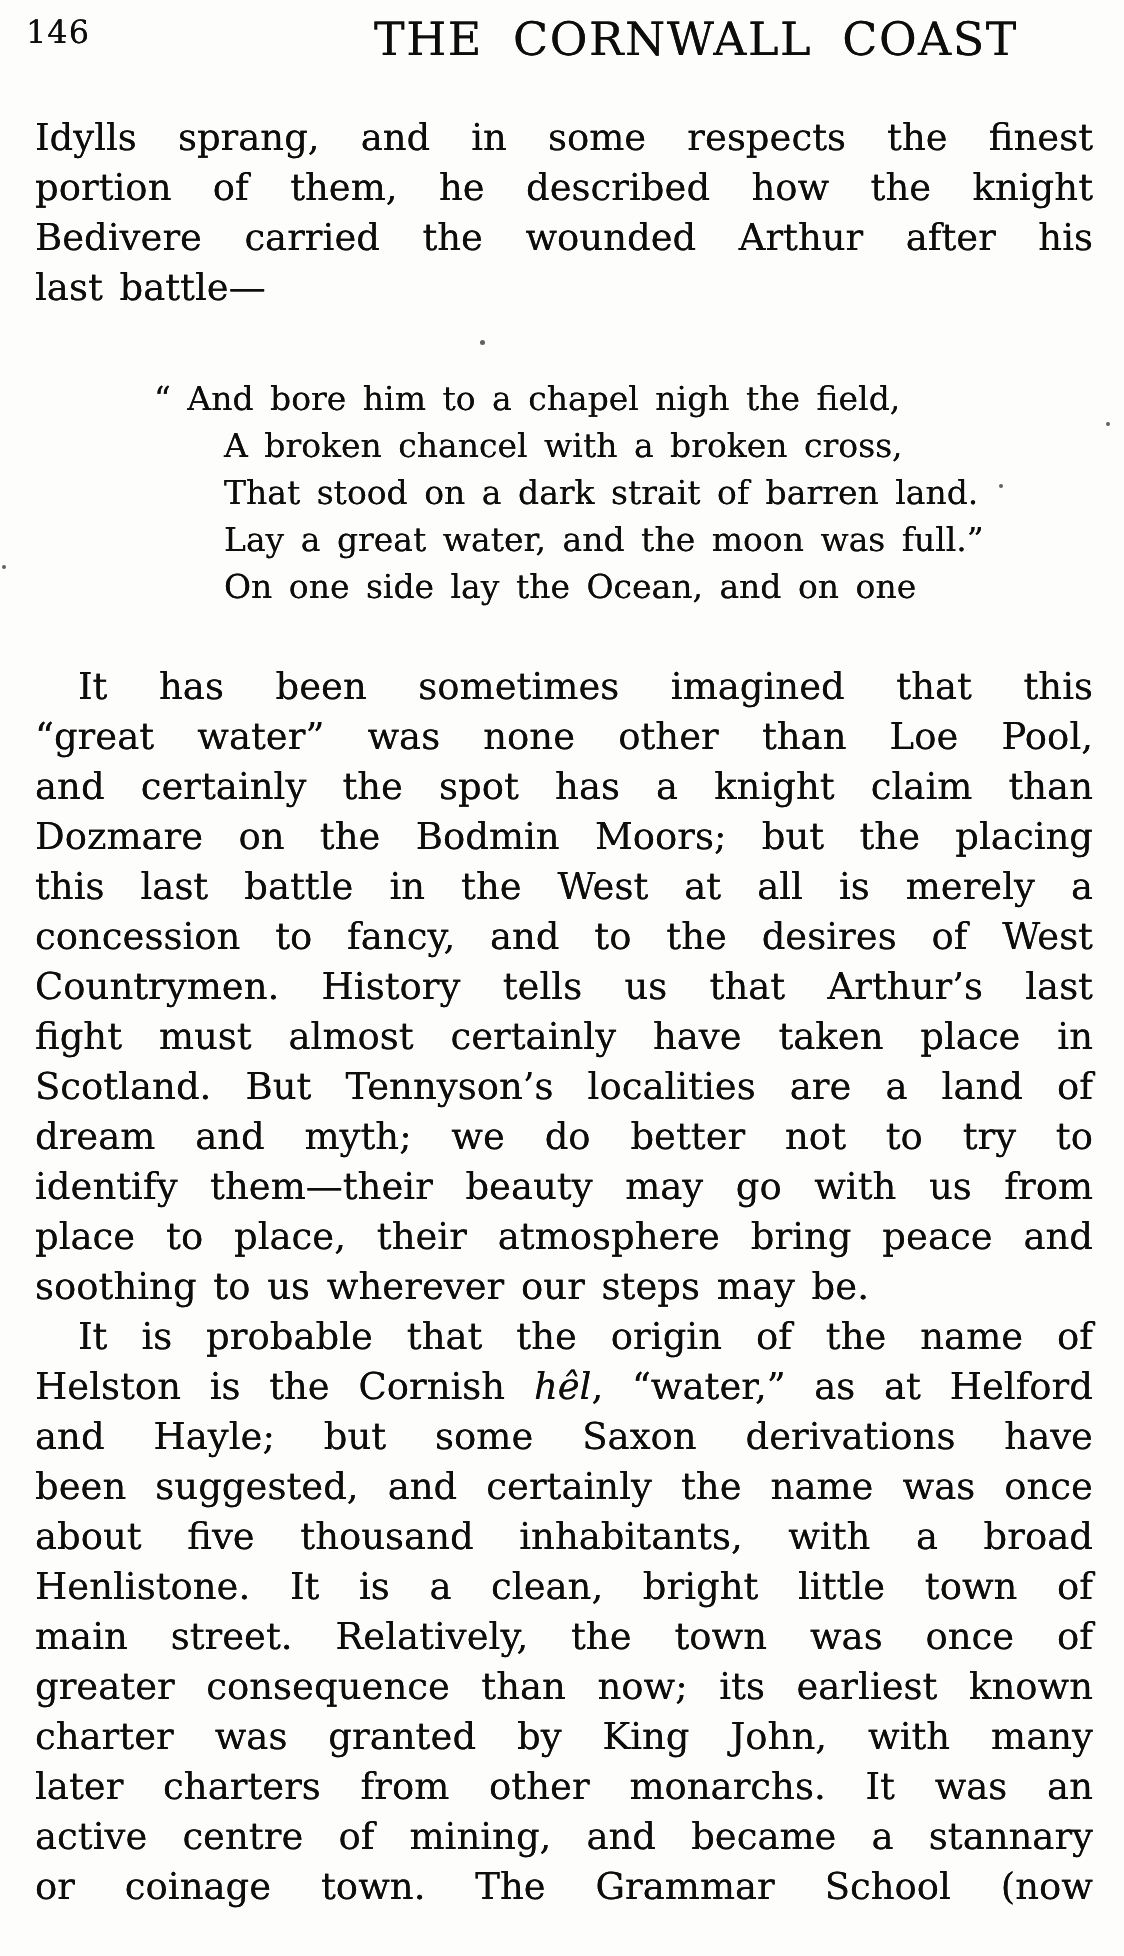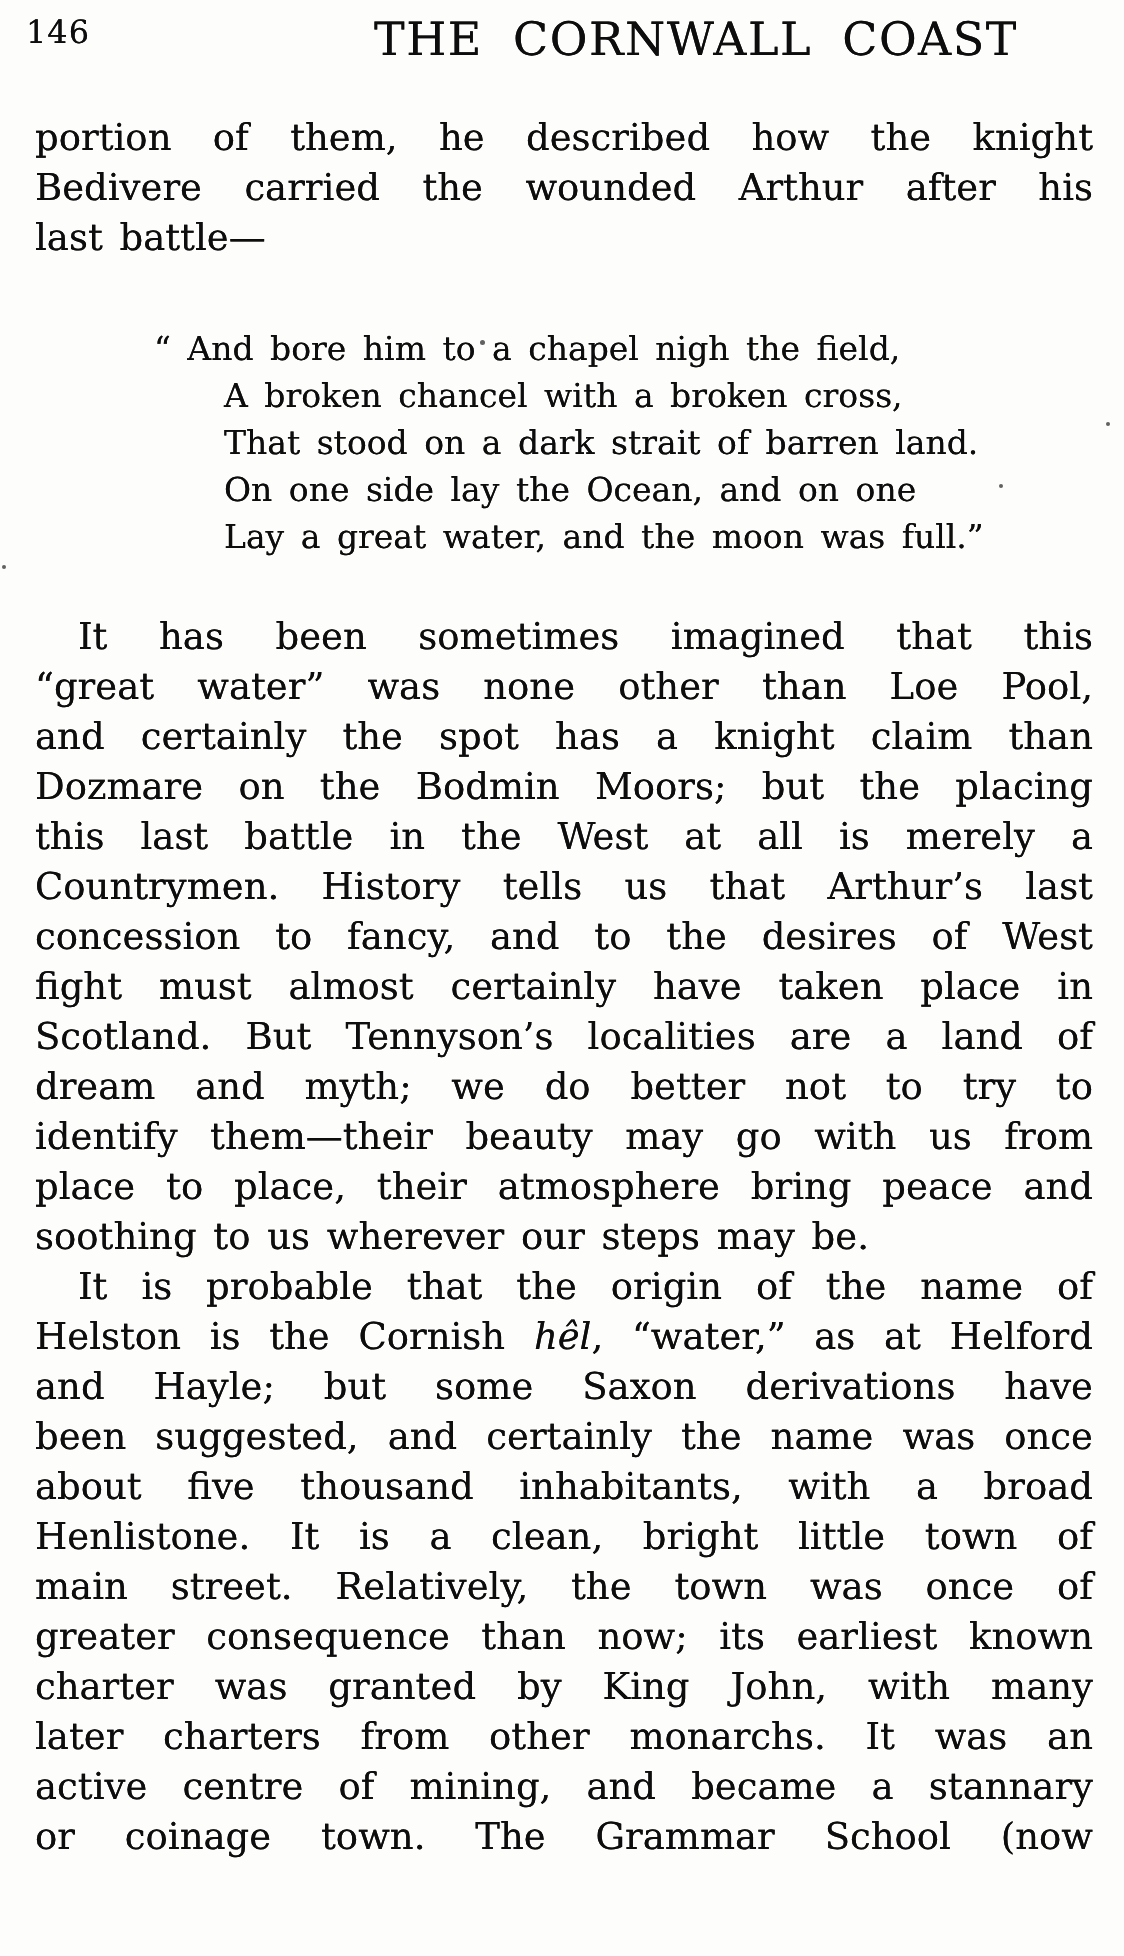--- a/index.html
+++ b/index.html
@@ -51,41 +51,42 @@
 </style>
 </head>
 <body>
 
 <div class="folio ink">146</div>
 <div class="running-title ink">THE CORNWALL COAST</div>
 
 <div class="text-block ink">
 
   <div class="para">
+    <span class="line">Idylls sprang, and in some respects the finest</span>
     <span class="line">portion of them, he described how the knight</span>
     <span class="line">Bedivere carried the wounded Arthur after his</span>
     <span class="line flush">last battle—</span>
   </div>
 
   <div class="verse">
     <span class="line" style="text-indent:-34px;">“ And bore him to a chapel nigh the field,</span>
     <span class="line vindent">A broken chancel with a broken cross,</span>
     <span class="line vindent">That stood on a dark strait of barren land.</span>
+    <span class="line vindent">Lay a great water, and the moon was full.”</span>
     <span class="line vindent">On one side lay the Ocean, and on one</span>
-    <span class="line vindent">Lay a great water, and the moon was full.”</span>
   </div>
 
   <div class="para">
     <span class="line indent">It has been sometimes imagined that this</span>
     <span class="line">“great water” was none other than Loe Pool,</span>
     <span class="line">and certainly the spot has a knight claim than</span>
     <span class="line">Dozmare on the Bodmin Moors; but the placing</span>
     <span class="line">this last battle in the West at all is merely a</span>
+    <span class="line">concession to fancy, and to the desires of West</span>
     <span class="line">Countrymen.  History tells us that Arthur’s last</span>
-    <span class="line">concession to fancy, and to the desires of West</span>
     <span class="line">fight must almost certainly have taken place in</span>
     <span class="line">Scotland.  But Tennyson’s localities are a land of</span>
     <span class="line">dream and myth; we do better not to try to</span>
     <span class="line">identify them—their beauty may go with us from</span>
     <span class="line">place to place, their atmosphere bring peace and</span>
     <span class="line flush">soothing to us wherever our steps may be.</span>
   </div>
 
   <div class="para">
     <span class="line indent">It is probable that the origin of the name of</span>

